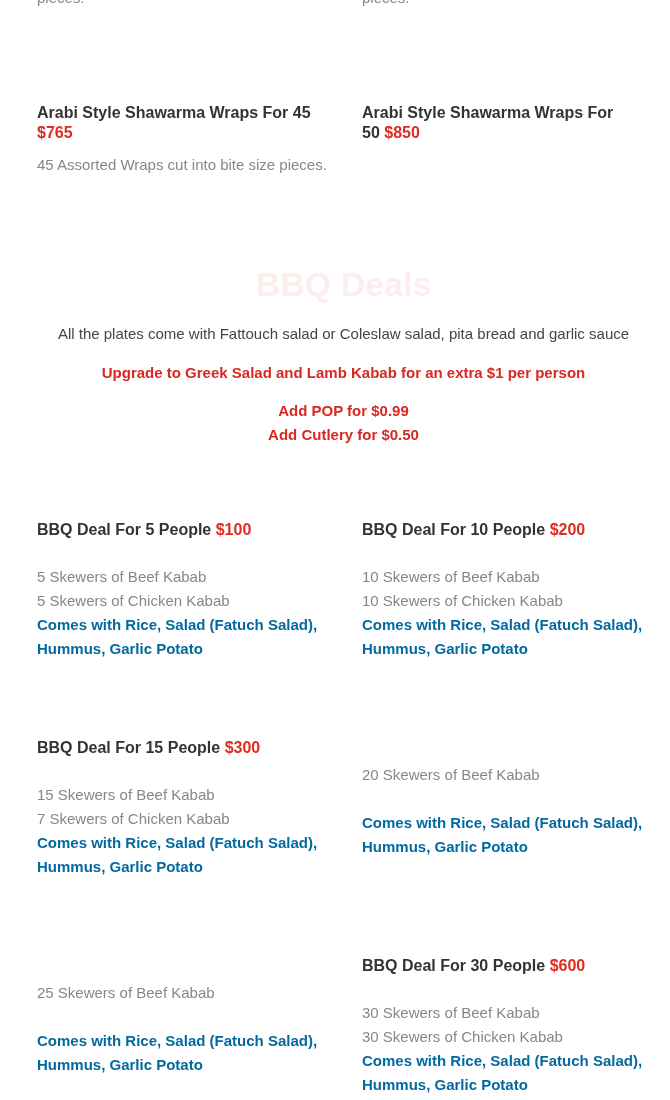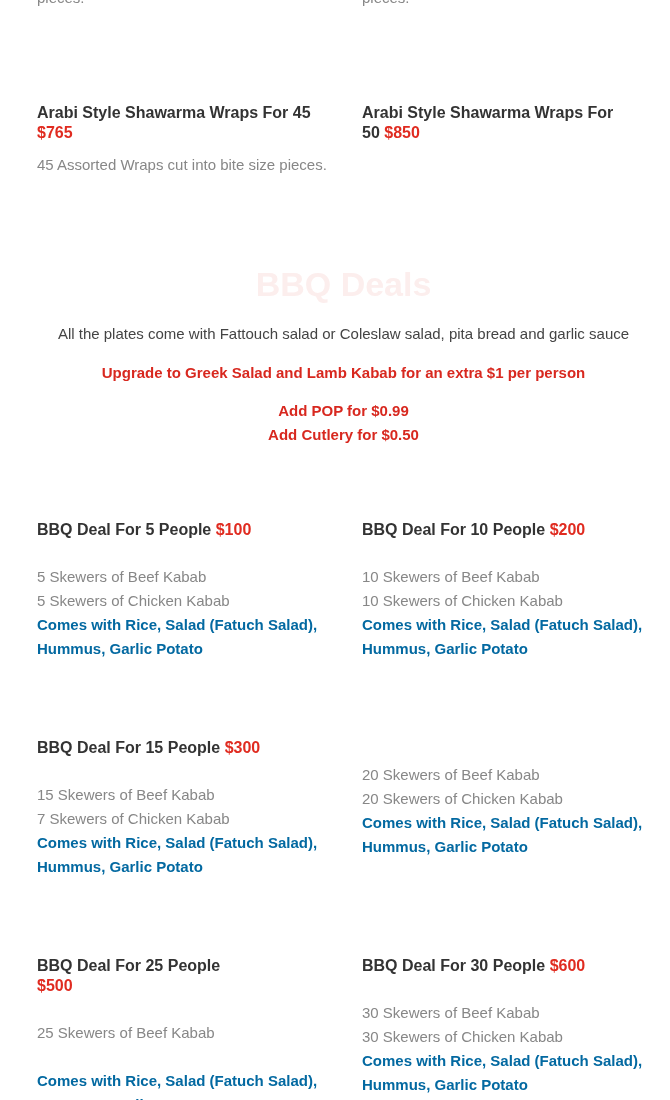--- a/index.html
+++ b/index.html
@@ -95,27 +95,26 @@
       <p class="desc"><span>10 Skewers of Beef Kabab</span><br><span>10 Skewers of Chicken Kabab</span><br><strong>Comes with Rice, Salad (Fatuch Salad), Hummus, Garlic Potato</strong></p>
     </div>
   </section>
 
   <section class="cols deal-row">
     <div class="deal">
       <h4 class="item-title"><span>BBQ Deal For 15 People</span> <span class="price">$300</span></h4>
       <p class="desc"><span>15 Skewers of Beef Kabab</span><br><span>7 Skewers of Chicken Kabab</span><br><strong>Comes with Rice, Salad (Fatuch Salad), Hummus, Garlic Potato</strong></p>
     </div>
     <div class="deal">
-      <p class="desc"><span>20 Skewers of Beef Kabab</span><br><span>20 Skewers of Chicken Kabab</span><br><strong>Comes with Rice, Salad (Fatuch Salad), Hummus, Garlic Potato</strong></p>
+      <p class="desc"><span>20 Skewers of Beef Kabab</span><br><br><strong>Comes with Rice, Salad (Fatuch Salad), Hummus, Garlic Potato</strong></p>
     </div>
   </section>
 
   <section class="cols deal-row">
     <div class="deal">
-      <h4 class="item-title"><span>BBQ Deal For 25 People</span> <span class="price block">$500</span></h4>
       <p class="desc"><span>25 Skewers of Beef Kabab</span><br><br><strong>Comes with Rice, Salad (Fatuch Salad), Hummus, Garlic Potato</strong></p>
     </div>
     <div class="deal">
       <h4 class="item-title"><span>BBQ Deal For 30 People</span> <span class="price">$600</span></h4>
       <p class="desc"><span>30 Skewers of Beef Kabab</span><br><span>30 Skewers of Chicken Kabab</span><br><strong>Comes with Rice, Salad (Fatuch Salad), Hummus, Garlic Potato</strong></p>
     </div>
   </section>
 
 </div>
 

